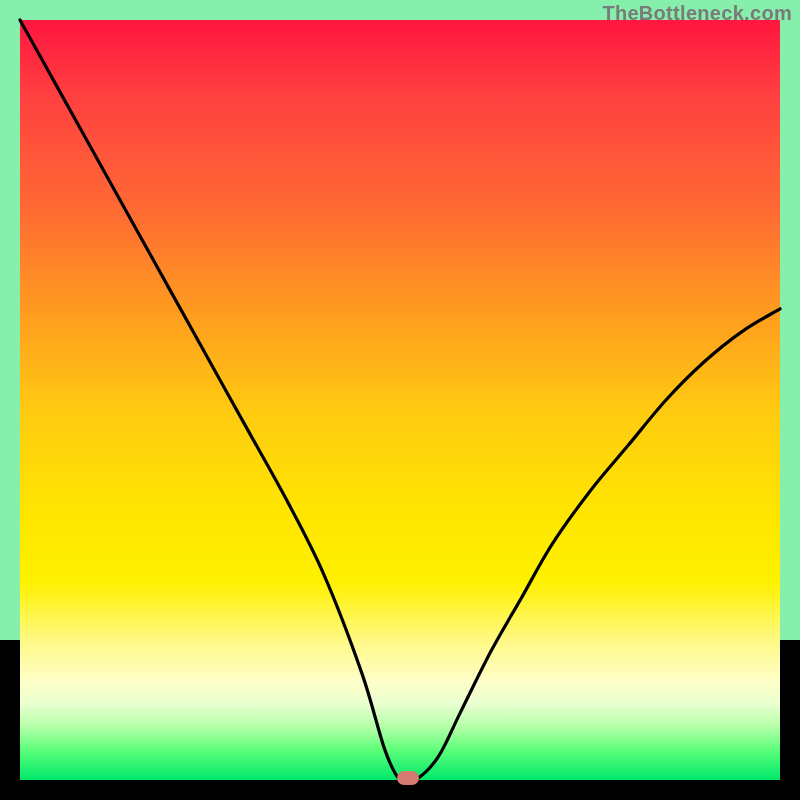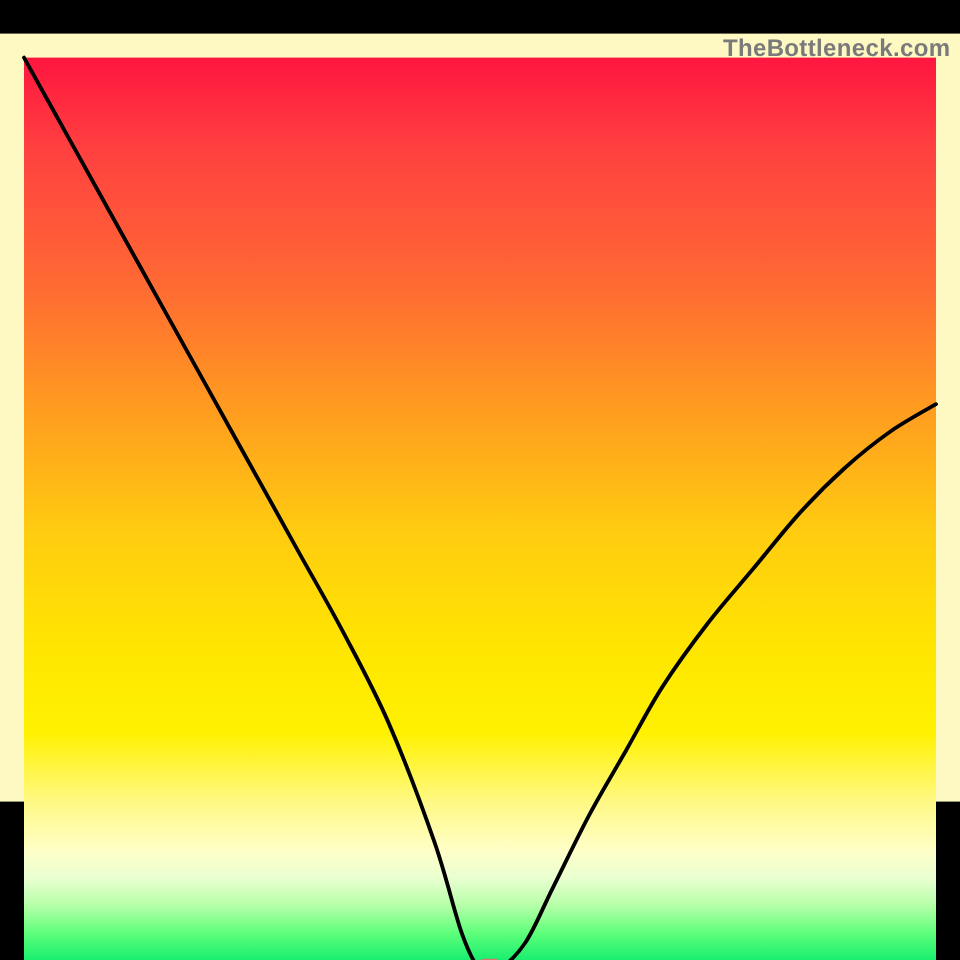--- a/index.html
+++ b/index.html
@@ -7,22 +7,21 @@
     padding: 0;
     width: 800px;
     height: 800px;
     background: #000;
     overflow: hidden;
   }
   .outer {
     position: relative;
     width: 800px;
     height: 640px;
-    background: #fef9c3;
-    margin-top: 28px;
+    background: #86efac;
   }
   .plot {
     position: absolute;
     left: 20px;
     top: 20px;
     width: 760px;
     height: 760px;
     background: linear-gradient(to bottom,
       #ff163f 0%,
       #ff4040 10%,

